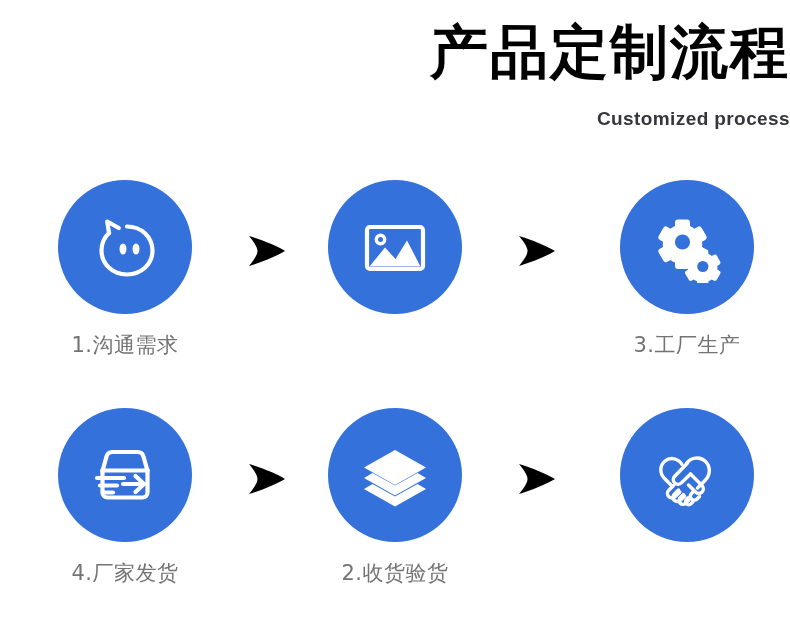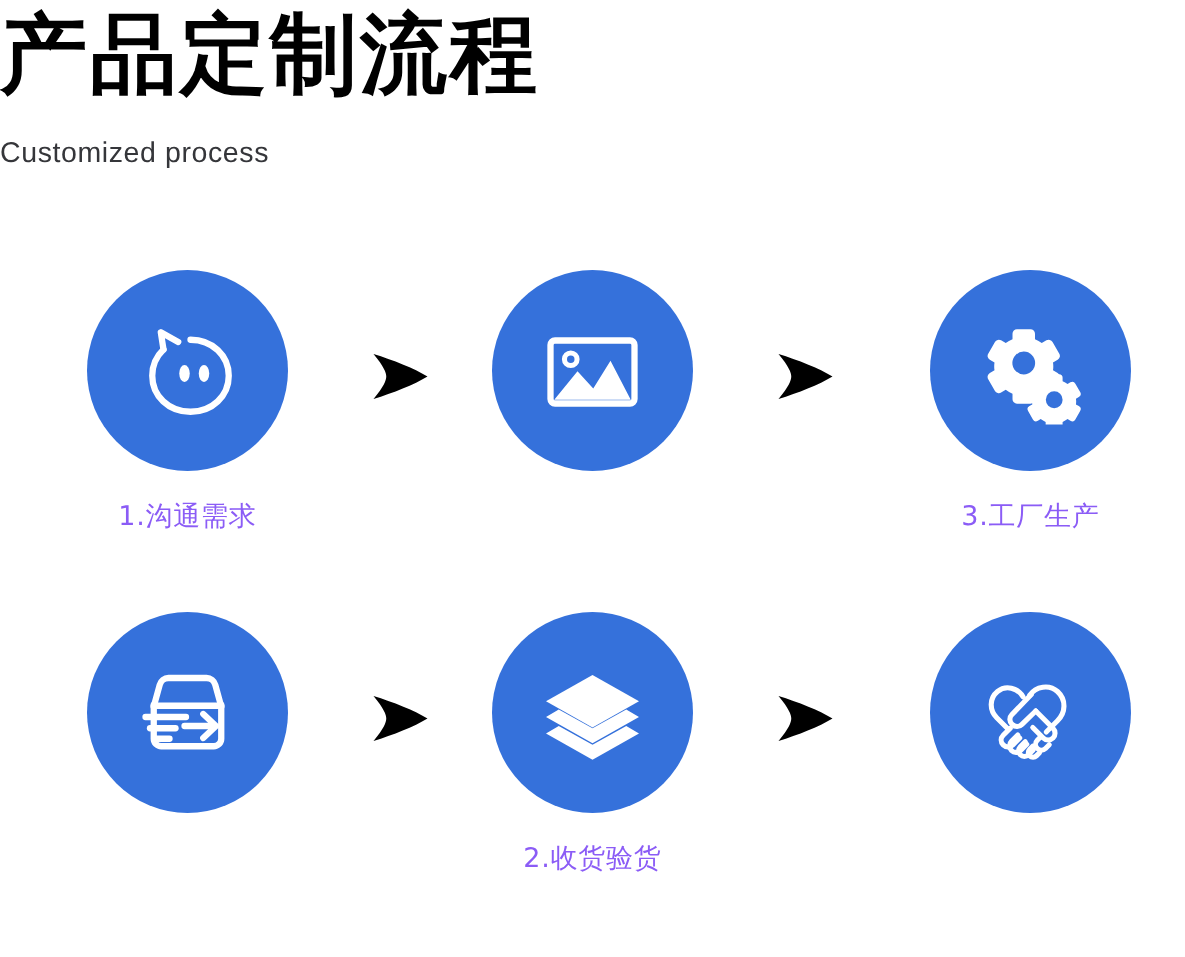--- a/index.html
+++ b/index.html
@@ -17,36 +17,37 @@
   .page {
     width: 790px;
     height: 638px;
     position: relative;
     background: #ffffff;
   }
 
   
   .header {
     width: 100%;
-    text-align: left;
+    padding-top: 16px;
+    text-align: right;
   }
   .main-title {
     font-size: 58px;
     line-height: 72px;
     font-weight: 700;
     color: #000000;
     letter-spacing: 2px;
     margin: 0;
     font-family: "DejaVu Sans", "Liberation Sans", sans-serif;
   }
   .sub-title {
     font-size: 19px;
     line-height: 26px;
     color: #35363a;
-    font-weight: 400;
+    font-weight: 700;
     letter-spacing: 0.4px;
     margin: 18px 0 0 0;
     font-family: "Liberation Sans", sans-serif;
   }
 
   
   .flow {
     position: absolute;
     top: 168px;
     left: 0;
@@ -74,23 +75,23 @@
     background: #3571db;
     margin: 0 auto;
     display: flex;
     align-items: center;
     justify-content: center;
   }
   .circle svg { display: block; }
 
   .step-label {
     margin-top: 19px;
-    font-size: 18px;
+    font-size: 21px;
     line-height: 24px;
-    color: #8b5cf6;
+    color: #737373;
     font-family: "DejaVu Sans", "Liberation Sans", sans-serif;
     letter-spacing: 0.5px;
     white-space: nowrap;
   }
 
   
   .arrow {
     position: absolute;
     top: 66px;
     width: 42px;
@@ -204,20 +205,21 @@
               <path d="M58.5 31 V53.5 A5 5 0 0 1 53.5 58.5 H18.5 A5 5 0 0 1 13.5 53.5 V31" fill="none" stroke="#ffffff" stroke-width="4.2" stroke-linecap="round" stroke-linejoin="round"></path>
               <line x1="13.5" y1="31.5" x2="58.5" y2="31.5" stroke="#ffffff" stroke-width="4.2" stroke-linecap="round"></line>
               <line x1="8" y1="39" x2="35" y2="39" stroke="#ffffff" stroke-width="4.2" stroke-linecap="round"></line>
               <line x1="11" y1="46.5" x2="28" y2="46.5" stroke="#ffffff" stroke-width="4.2" stroke-linecap="round"></line>
               <line x1="14" y1="53.5" x2="24" y2="53.5" stroke="#ffffff" stroke-width="4.2" stroke-linecap="round"></line>
               <line x1="34" y1="45" x2="54" y2="45" stroke="#ffffff" stroke-width="4.2" stroke-linecap="round"></line>
               <path d="M46.5 37 L55 45 L46.5 53" fill="none" stroke="#ffffff" stroke-width="4.2" stroke-linecap="round" stroke-linejoin="round"></path>
             </svg>
           </span>
         </div>
+        <div class="step-label">4.厂家发货</div>
       </div>
 
       <div class="arrow arrow-a">
         <span>
           <svg width="42" height="34" viewBox="0 0 42 34">
             <path d="M3 2 C10 10.5 11.5 14.5 11.5 17 C11.5 19.5 10 23.5 3 32
                      C16 28 30 22.5 39 17 C30 11.5 16 6 3 2 Z" fill="#000000"></path>
           </svg>
         </span>
       </div>

